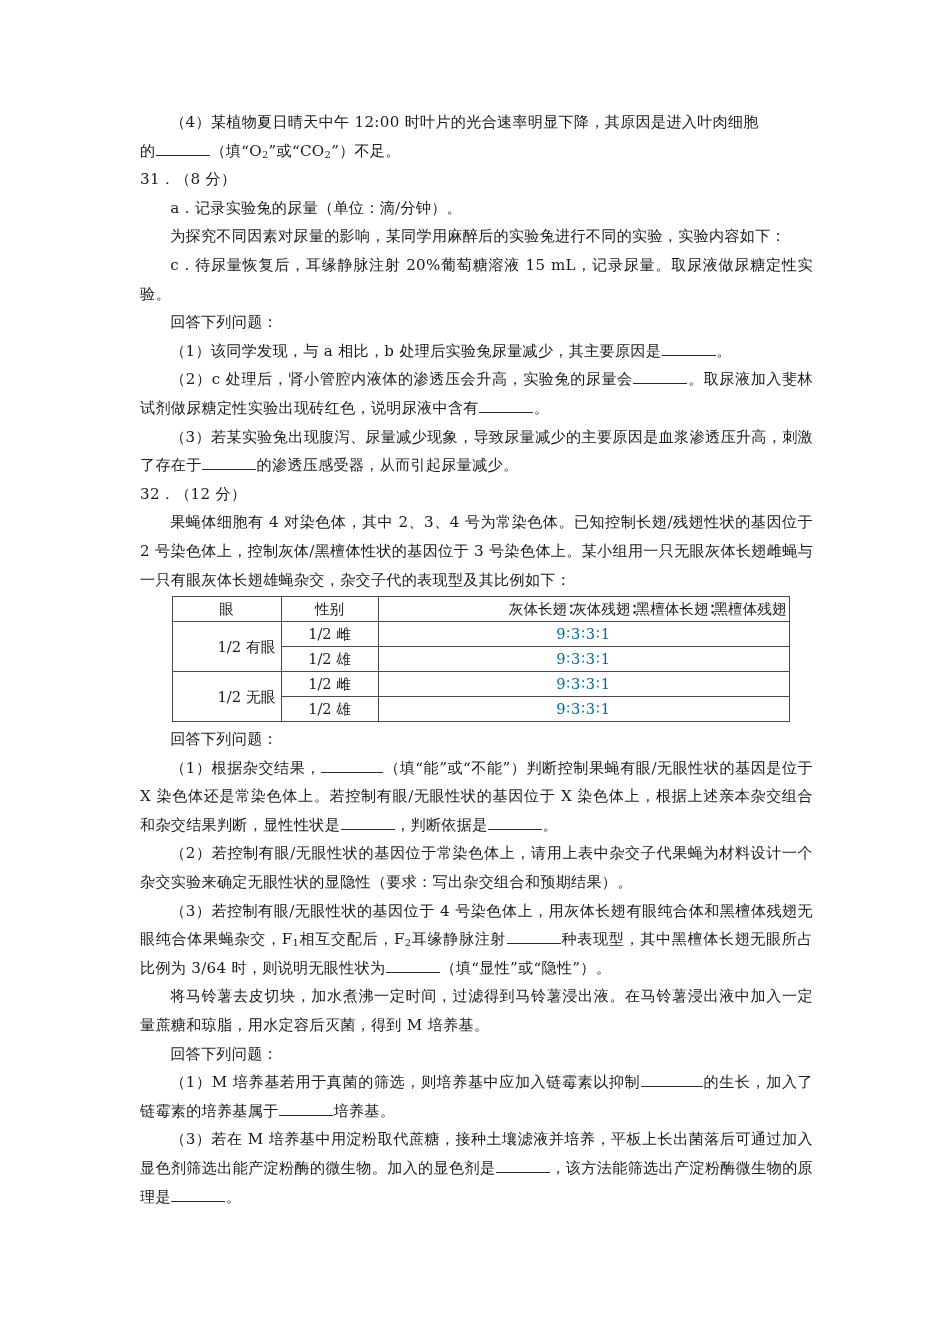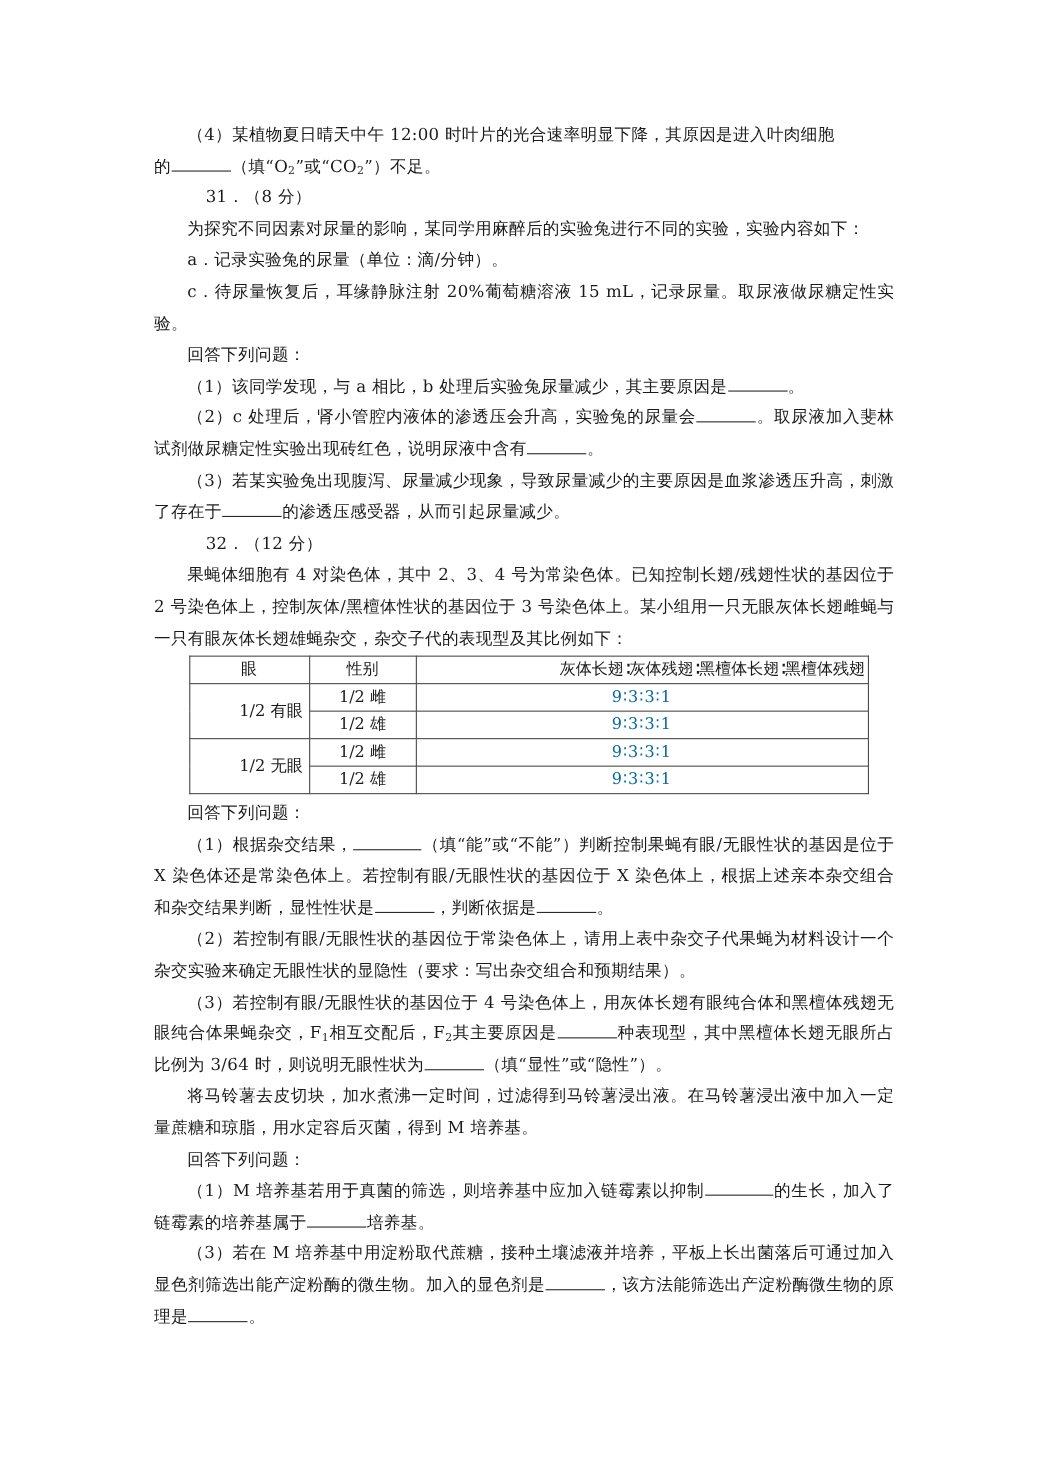--- a/index.html
+++ b/index.html
@@ -30,21 +30,20 @@
     letter-spacing: 0.02em;
   }
   .indent {
     text-indent: 2em;
   }
   .noindent {
     text-indent: 0;
   }
   .qnum {
     text-indent: 0;
-    margin-left: 47px;
   }
   
   .blank {
     display: inline-block;
     border-bottom: 1.15px solid #2a2a2a;
     vertical-align: baseline;
     height: 0.95em;
     margin: 0 0.5px;
   }
   .b-md { width: 54px; }
@@ -94,23 +93,23 @@
 <div class="page">
 
   <div>
     <p class="indent">（4）某植物夏日晴天中午 12:00 时叶片的光合速率明显下降，其原因是进入叶肉细胞</p>
     <p class="noindent"><span>的</span><span class="blank b-md"></span><span>（填“O</span><sub>2</sub><span>”或“CO</span><sub>2</sub><span>”）不足。</span></p>
   </div>
 
   <div>
     <p class="qnum"><span>31．</span><span>（8 分）</span></p>
 
+    <p class="indent">a．记录实验兔的尿量（单位：滴/分钟）。</p>
+
     <p class="indent">为探究不同因素对尿量的影响，某同学用麻醉后的实验兔进行不同的实验，实验内容如下：</p>
-
-    <p class="indent">a．记录实验兔的尿量（单位：滴/分钟）。</p>
     <p class="indent">c．待尿量恢复后，耳缘静脉注射 20%葡萄糖溶液 15 mL，记录尿量。取尿液做尿糖定性实验。</p>
 
     <p class="indent">回答下列问题：</p>
 
     <p class="indent"><span>（1）该同学发现，与 a 相比，b 处理后实验兔尿量减少，其主要原因是</span><span class="blank b-md"></span><span>。</span></p>
 
     <p class="indent"><span>（2）c 处理后，肾小管腔内液体的渗透压会升高，实验兔的尿量会</span><span class="blank b-md"></span><span>。取尿液加入斐林试剂做尿糖定性实验出现砖红色，说明尿液中含有</span><span class="blank b-md"></span><span>。</span></p>
 
     <p class="indent"><span>（3）若某实验兔出现腹泻、尿量减少现象，导致尿量减少的主要原因是血浆渗透压升高，刺激了存在于</span><span class="blank b-md"></span><span>的渗透压感受器，从而引起尿量减少。</span></p>
   </div>
@@ -151,21 +150,21 @@
         </tbody>
       </table>
     </div>
 
     <p class="indent">回答下列问题：</p>
 
     <p class="indent"><span>（1）根据杂交结果，</span><span class="blank b-lg"></span><span>（填“能”或“不能”）判断控制果蝇有眼/无眼性状的基因是位于 X 染色体还是常染色体上。若控制有眼/无眼性状的基因位于 X 染色体上，根据上述亲本杂交组合和杂交结果判断，显性性状是</span><span class="blank b-md"></span><span>，判断依据是</span><span class="blank b-md"></span><span>。</span></p>
 
     <p class="indent">（2）若控制有眼/无眼性状的基因位于常染色体上，请用上表中杂交子代果蝇为材料设计一个杂交实验来确定无眼性状的显隐性（要求：写出杂交组合和预期结果）。</p>
 
-    <p class="indent"><span>（3）若控制有眼/无眼性状的基因位于 4 号染色体上，用灰体长翅有眼纯合体和黑檀体残翅无眼纯合体果蝇杂交，F</span><sub>1</sub><span>相互交配后，F</span><sub>2</sub><span>其主要原因是</span><span class="blank b-md"></span><span>种表现型，其中黑檀体长翅无眼所占比例为 3/64 时，则说明无眼性状为</span><span class="blank b-md"></span><span>（填“显性”或“隐性”）。</span></p>
+    <p class="indent"><span>（3）若控制有眼/无眼性状的基因位于 4 号染色体上，用灰体长翅有眼纯合体和黑檀体残翅无眼纯合体果蝇杂交，F</span><sub>1</sub><span>相互交配后，F</span><sub>2</sub><span>耳缘静脉注射</span><span class="blank b-md"></span><span>种表现型，其中黑檀体长翅无眼所占比例为 3/64 时，则说明无眼性状为</span><span class="blank b-md"></span><span>（填“显性”或“隐性”）。</span></p>
   </div>
 
   <div>
 
     <p class="indent">将马铃薯去皮切块，加水煮沸一定时间，过滤得到马铃薯浸出液。在马铃薯浸出液中加入一定量蔗糖和琼脂，用水定容后灭菌，得到 M 培养基。</p>
 
     <p class="indent">回答下列问题：</p>
 
     <p class="indent"><span>（1）M 培养基若用于真菌的筛选，则培养基中应加入链霉素以抑制</span><span class="blank b-lg"></span><span>的生长，加入了链霉素的培养基属于</span><span class="blank b-md"></span><span>培养基。</span></p>
 

